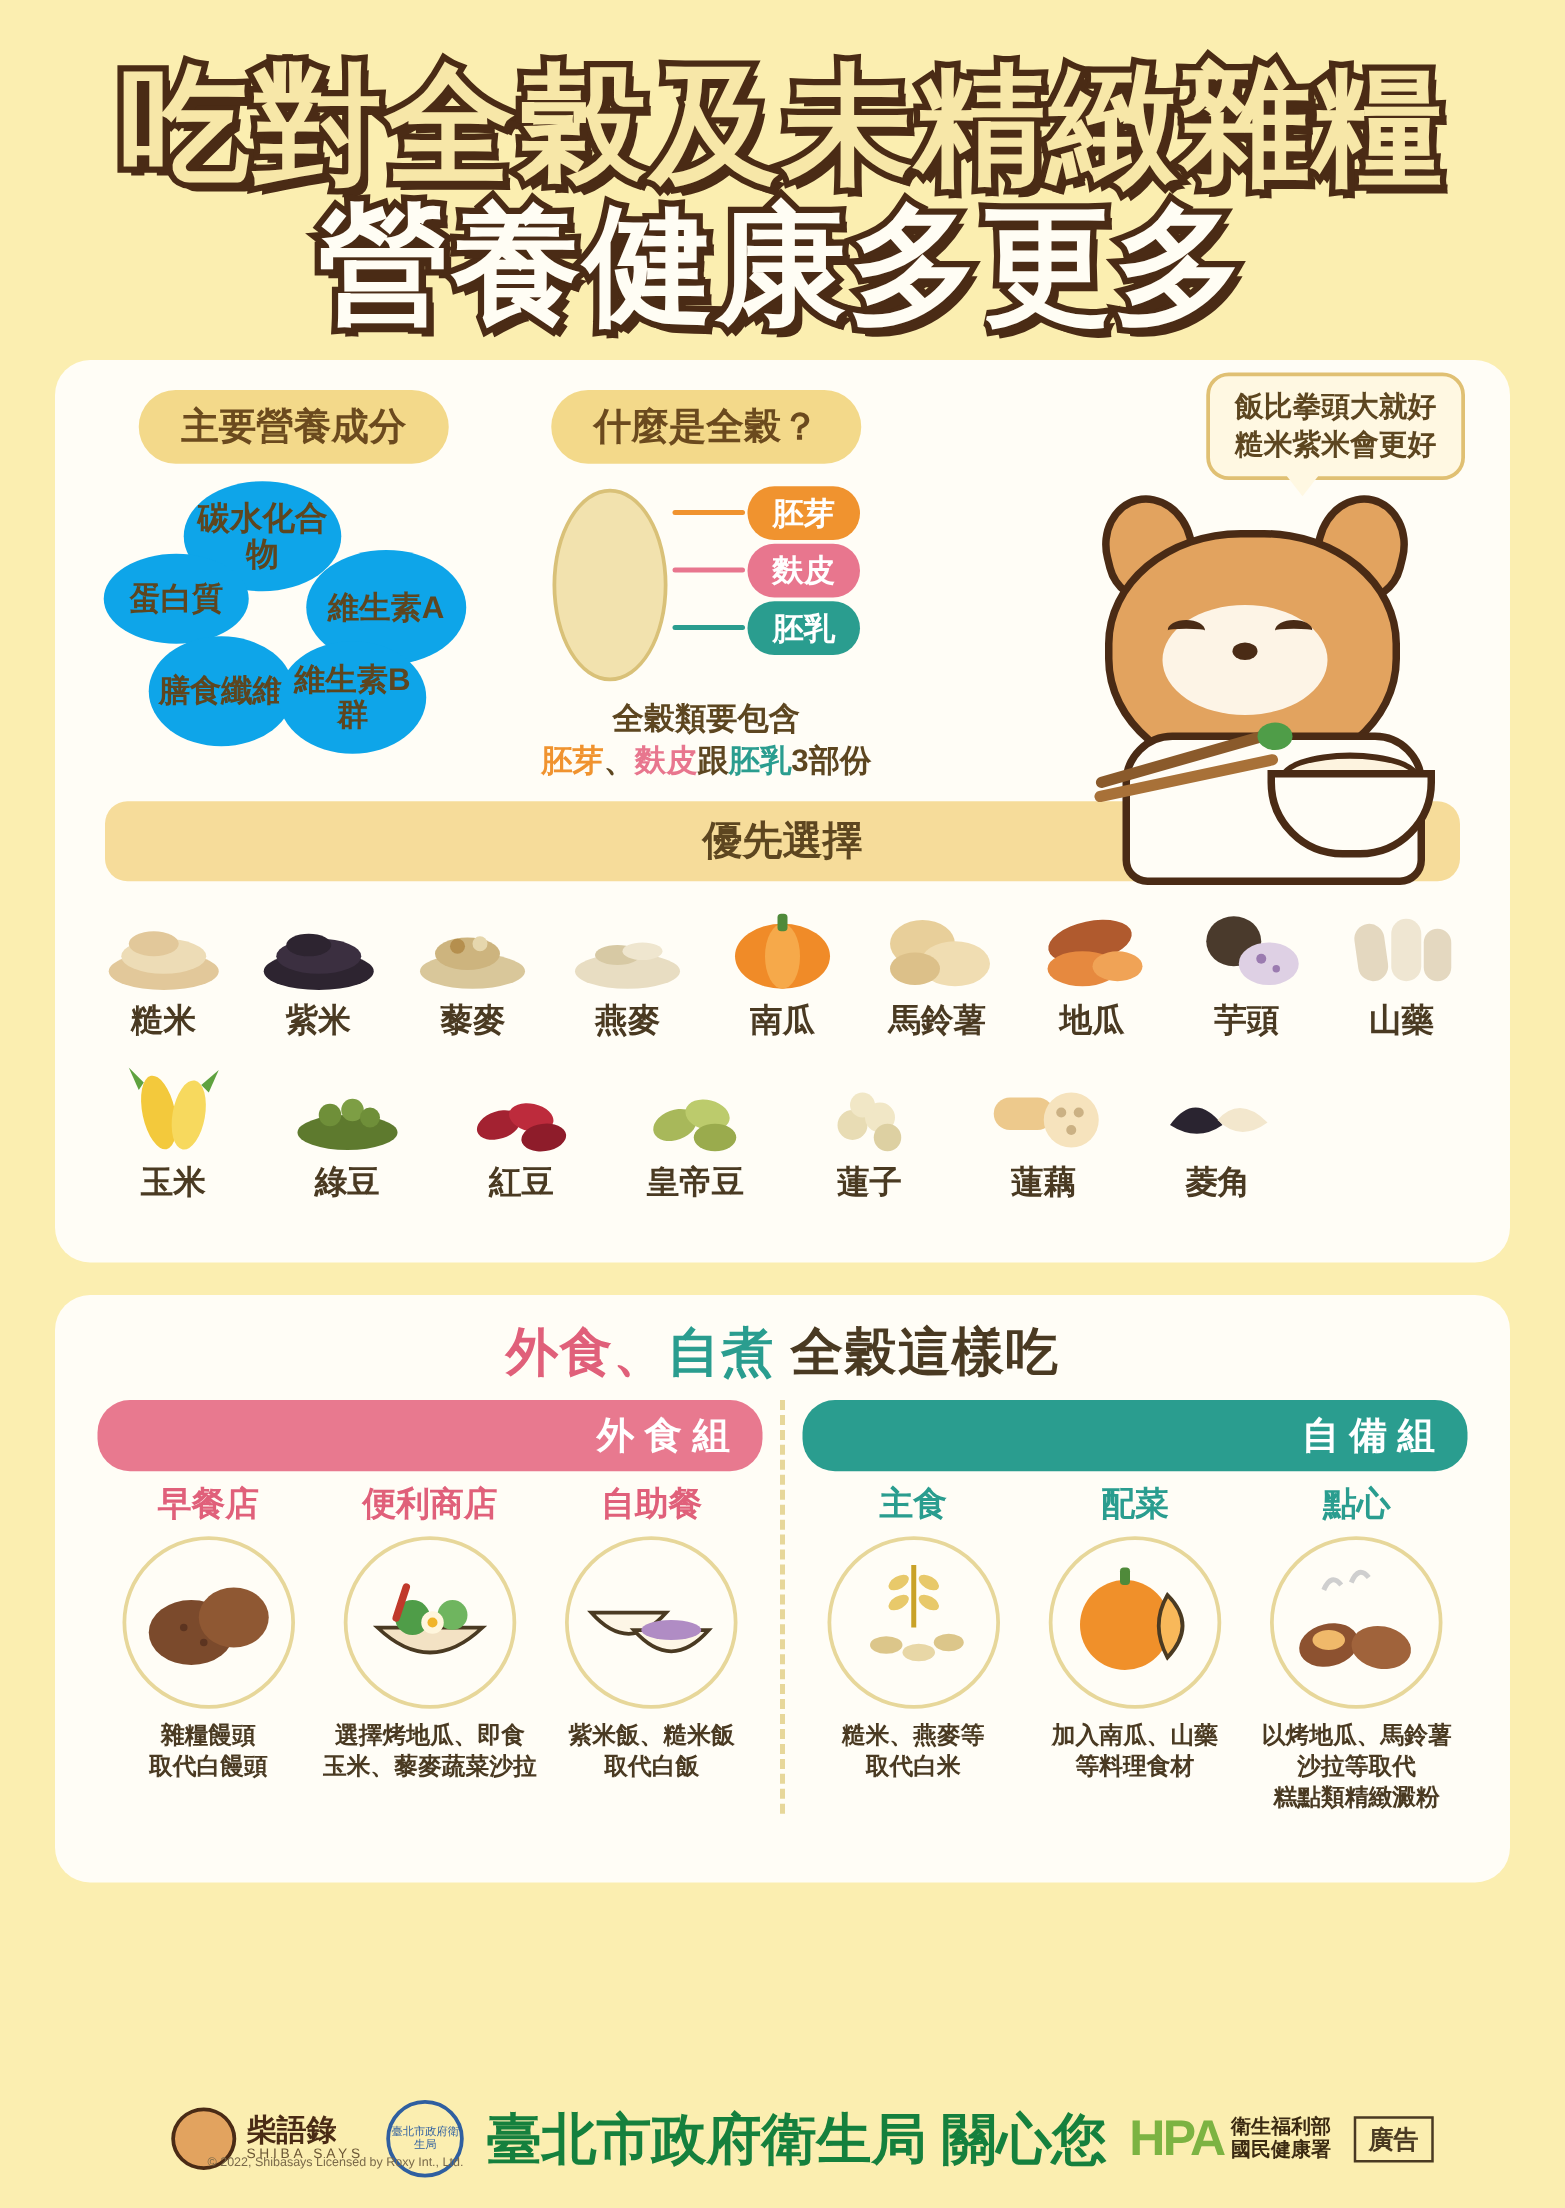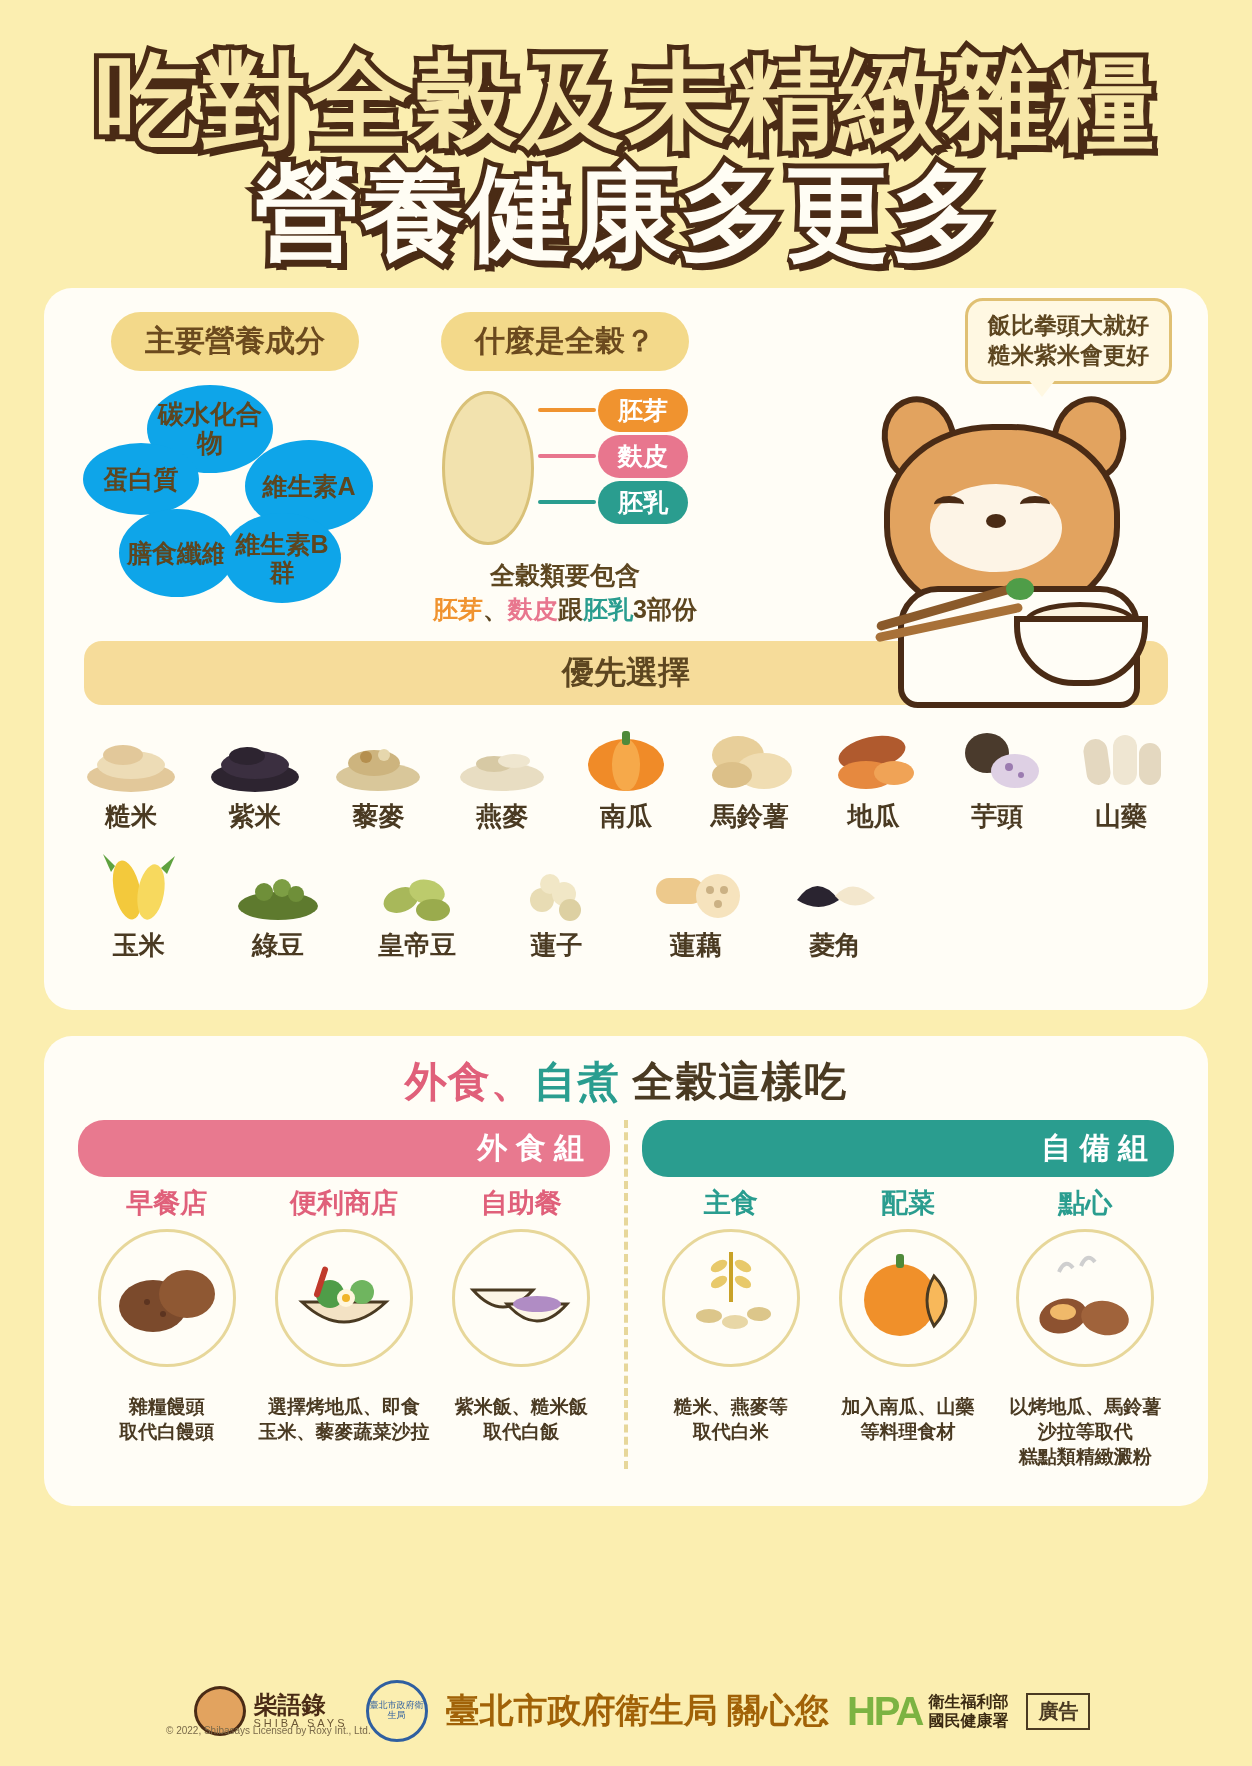--- a/index.html
+++ b/index.html
@@ -172,28 +172,28 @@
 
   .sub3{display:grid;grid-template-columns:repeat(3,1fr);margin-top:8px;}
   .sub3 .lbl{text-align:center;font-size:27px;font-weight:bold;}
   .lbl.pink{color:#e0607a;}
   .lbl.teal{color:#2a9d8f;}
   .circ{
     width:132px;height:132px;border-radius:50%;
     border:3px solid #e7d79a;background:#fffdf6;
     margin:8px auto 0;position:relative;overflow:hidden;
   }
-  .cap{margin-top:28px;text-align:center;font-size:19px;font-weight:bold;line-height:1.3;color:#4a3a22;}
+  .cap{margin-top:10px;text-align:center;font-size:19px;font-weight:bold;line-height:1.3;color:#4a3a22;}
 
   
   .footer{
     position:absolute;left:16px;bottom:24px;width:100%;
     display:flex;align-items:center;justify-content:center;gap:18px;
   }
-  .foot-txt{font-size:34px;font-weight:bold;color:#a16207;}
+  .foot-txt{font-size:44px;font-weight:bold;color:#15803d;}
   .shiba-logo{display:flex;align-items:center;gap:8px;}
   .shiba-face{width:46px;height:44px;border-radius:50%;background:#e2a35f;border:3px solid #4a2b15;position:relative;}
   .shiba-txt{font-size:24px;font-weight:bold;color:#4a2b15;line-height:1;}
   .shiba-sub{font-size:11px;letter-spacing:3px;color:#6b5634;}
   .copy{font-size:10px;color:#7a6a4a;position:absolute;left:150px;bottom:6px;}
   .seal{width:56px;height:56px;border-radius:50%;border:3px solid #2f5fa0;color:#2f5fa0;font-size:9px;display:flex;align-items:center;justify-content:center;text-align:center;line-height:1.1;}
   .hpa{display:flex;align-items:center;gap:6px;}
   .hpa-mark{font-size:40px;font-weight:bold;color:#7cb342;letter-spacing:-2px;}
   .hpa-txt{font-size:16px;font-weight:bold;color:#3b2a12;line-height:1.2;}
   .ad{border:2px solid #4a3a22;font-size:20px;padding:3px 10px;font-weight:bold;}
@@ -389,20 +389,30 @@
               <circle cx="34" cy="32" r="9" fill="#6f8f39"></circle>
               <circle cx="52" cy="28" r="9" fill="#7d9e44"></circle>
               <circle cx="66" cy="34" r="8" fill="#6f8f39"></circle>
             </svg>
         </div>
         <div class="nm">綠豆</div>
       </div>
       <div class="cell">
         <div class="thumb">
           <svg class="sh" width="96" height="62" viewBox="0 0 96 62">
+              <ellipse cx="30" cy="40" rx="18" ry="11" fill="#a32231" transform="rotate(-18 30 40)"></ellipse>
+              <ellipse cx="56" cy="34" rx="18" ry="11" fill="#bd2b3c" transform="rotate(12 56 34)"></ellipse>
+              <ellipse cx="66" cy="50" rx="18" ry="11" fill="#8e1c2a" transform="rotate(-8 66 50)"></ellipse>
+            </svg>
+        </div>
+        <div class="nm">紅豆</div>
+      </div>
+      <div class="cell">
+        <div class="thumb">
+          <svg class="sh" width="96" height="62" viewBox="0 0 96 62">
               <ellipse cx="32" cy="40" rx="18" ry="12" fill="#a8b85a" transform="rotate(-20 32 40)"></ellipse>
               <ellipse cx="58" cy="32" rx="18" ry="12" fill="#bccb6c" transform="rotate(14 58 32)"></ellipse>
               <ellipse cx="64" cy="50" rx="17" ry="11" fill="#9aab4d"></ellipse>
             </svg>
         </div>
         <div class="nm">皇帝豆</div>
       </div>
       <div class="cell">
         <div class="thumb">
           <svg class="sh" width="96" height="62" viewBox="0 0 96 62">

